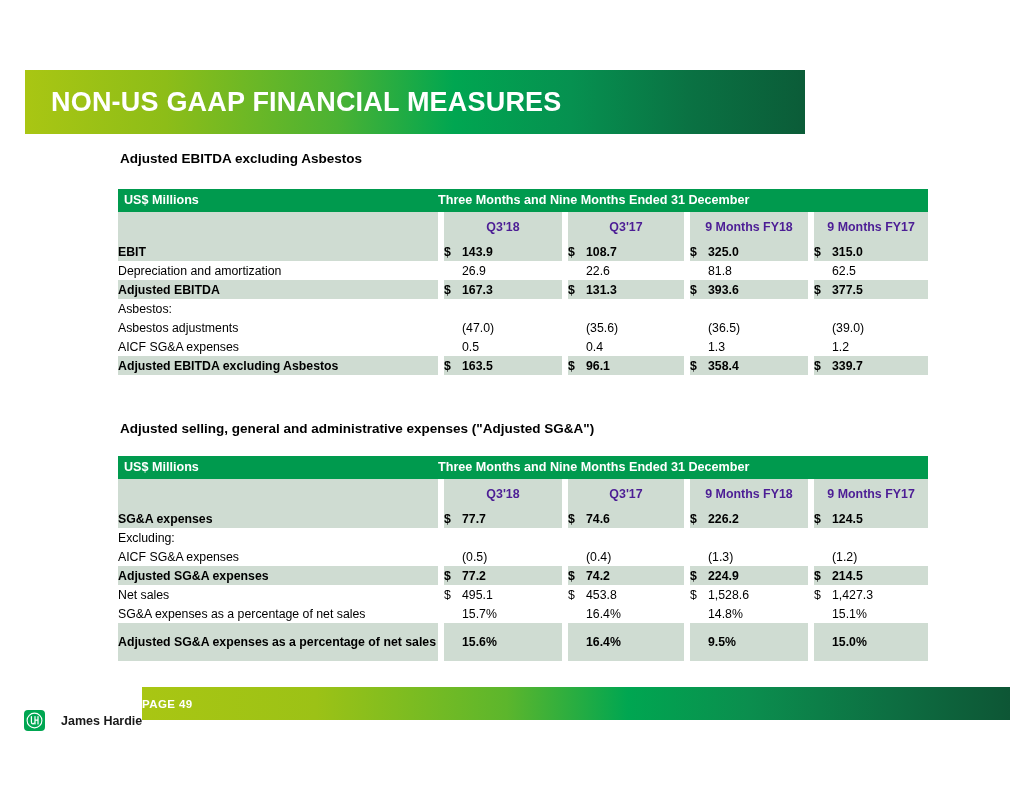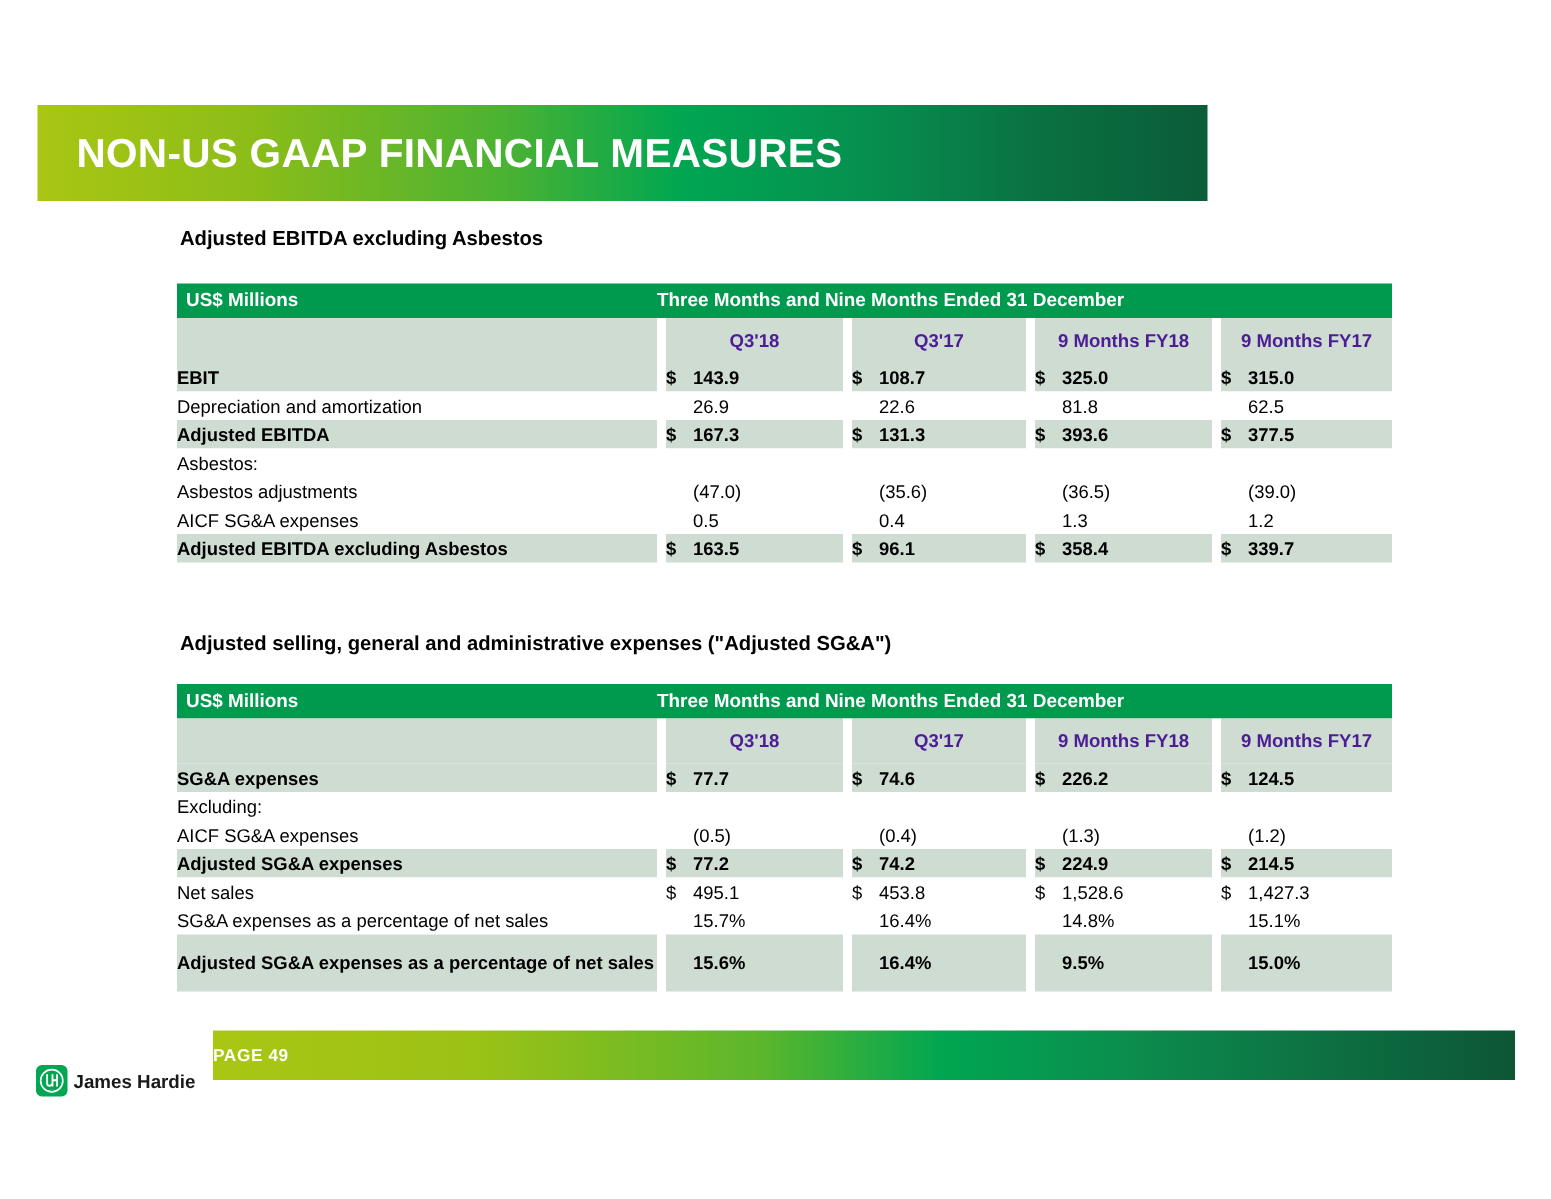--- a/index.html
+++ b/index.html
@@ -163,21 +163,21 @@
     font-weight: bold;
     padding-right: 16px;
     letter-spacing: 0.4px;
   }
   .logo-wrap {
     position: absolute;
     left: 24px;
     top: 710px;
     display: flex;
     align-items: center;
-    gap: 4px;
+    gap: 16px;
   }
   .logo-mark {
     width: 21px;
     height: 21px;
     background: #00a651;
     border-radius: 4px;
     display: flex;
     align-items: center;
     justify-content: center;
   }

